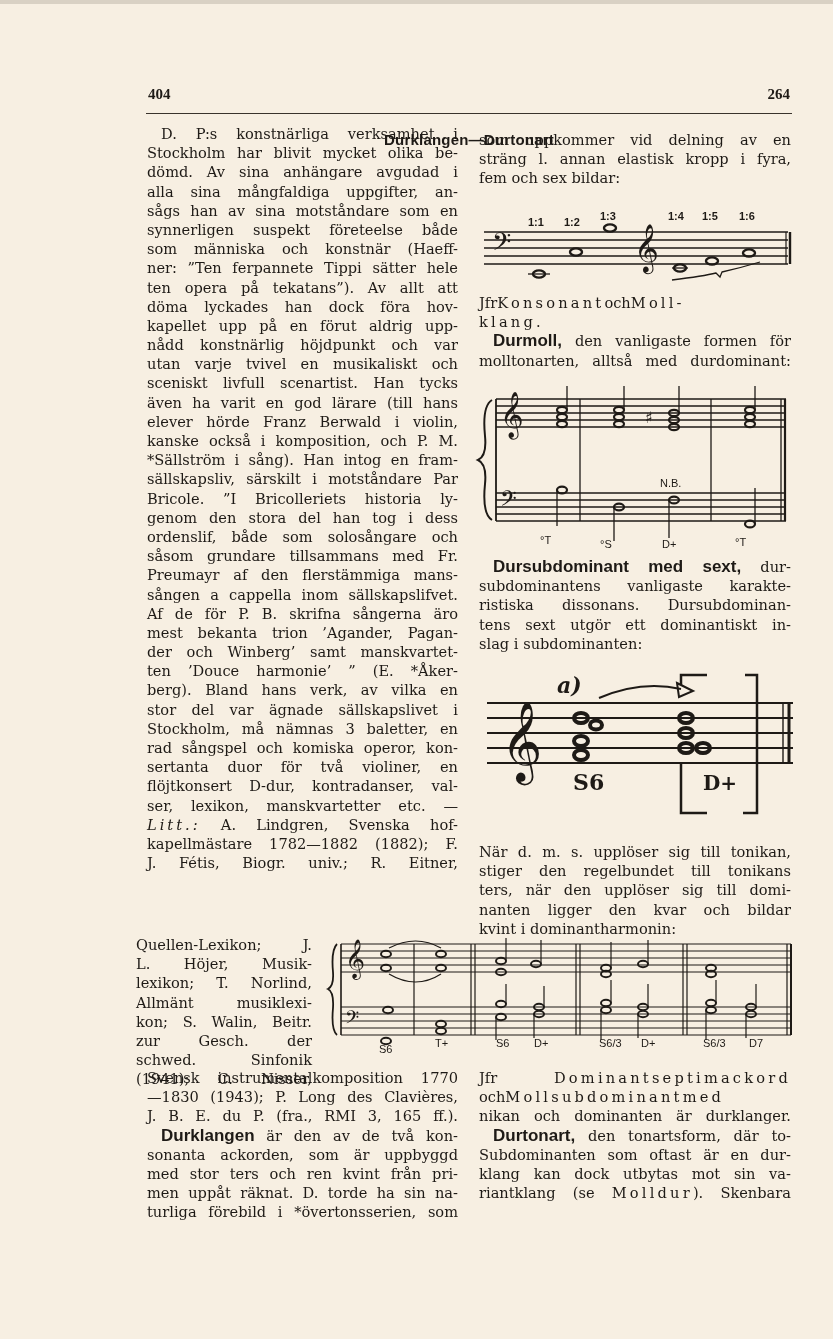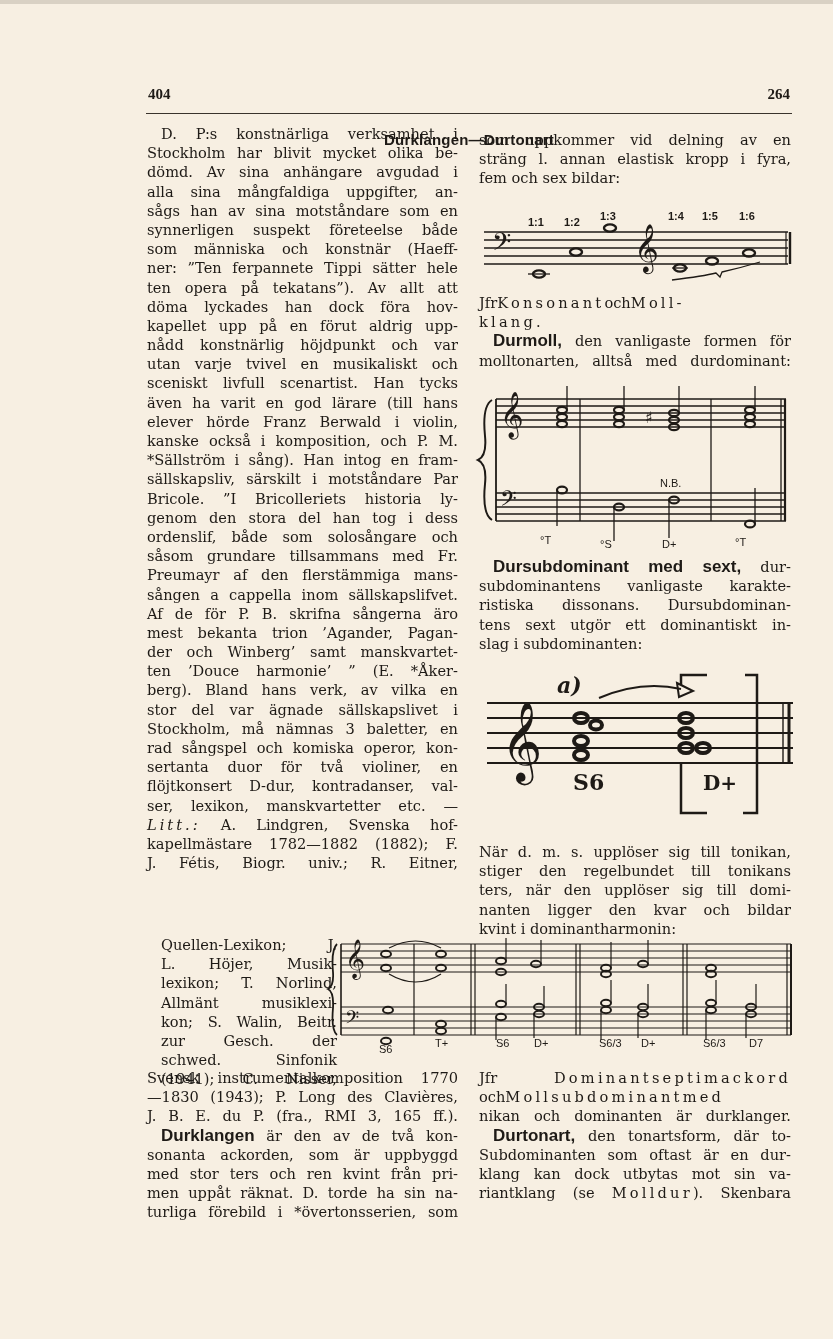--- a/index.html
+++ b/index.html
@@ -23,21 +23,21 @@
 
   .col { position: absolute; font-size: 14.6px; line-height: 19.2px; text-align: justify; }
   .col .line { display: block; text-align: justify; text-align-last: justify; white-space: nowrap; height: 19.2px; }
   .col .line.last { text-align-last: left; }
   .col .indent { padding-left: 14px; }
   .hw { font-family: "Liberation Sans", sans-serif; font-weight: bold; font-size: 17px; margin-top: 41px; }
   .spaced { letter-spacing: 3.2px; }
   .ital { font-style: italic; letter-spacing: 3px; }
 
   #left-col { left: 147px; top: 124px; width: 311px; }
-  #left-col-narrow { left: 161px; top: 935px; width: 176px; }
+  #left-col-narrow { left: 136px; top: 935px; width: 176px; }
   #left-col-bottom { left: 147px; top: 1068px; width: 311px; }
 
   #right-col-1 { left: 479px; top: 130px; width: 312px; }
   #right-col-2 { left: 479px; top: 293px; width: 312px; }
   #right-col-3 { left: 479px; top: 557px; width: 312px; }
   #right-col-4 { left: 479px; top: 834px; width: 312px; margin-top: 8px; }
   #right-col-5 { left: 479px; top: 1068px; width: 312px; }
 
   .music { position: absolute; }
   .music svg { display: block; overflow: visible; }

